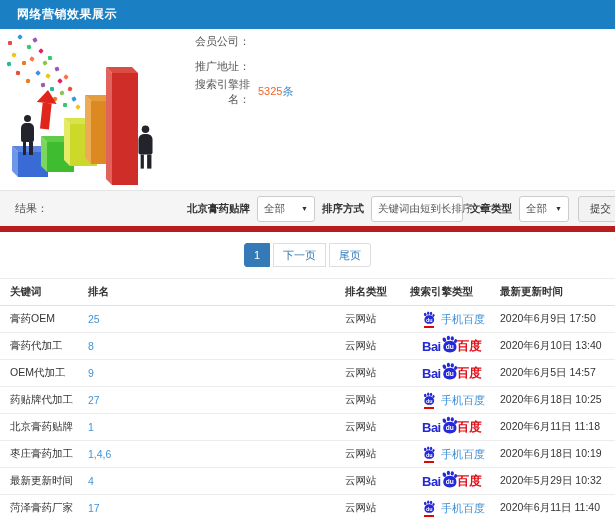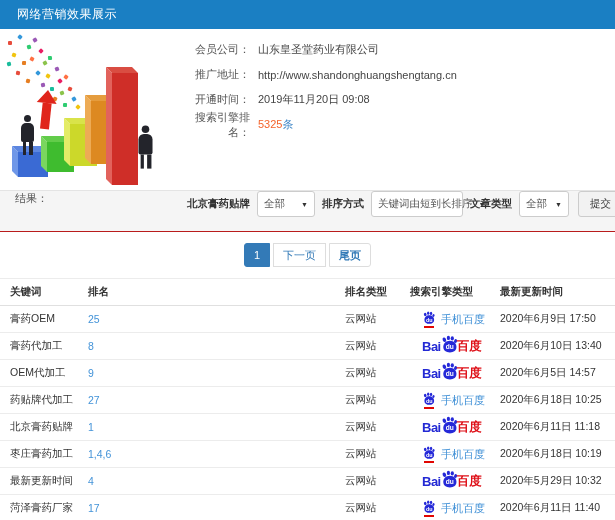--- a/index.html
+++ b/index.html
@@ -1,21 +1,21 @@
 <!DOCTYPE html>
 <html><head>
 <meta charset="utf-8">
 <style>
   * { margin:0; padding:0; box-sizing:border-box; }
   html,body { width:615px; height:520px; overflow:hidden; background:#fff;
     font-family:"Liberation Sans","DejaVu Sans",sans-serif; }
 
   
   .topbar { height:29px; background:#1a7fc3; display:flex; align-items:center; padding-left:17px; }
-  .topbar .title { color:#fff; font-size:12px; font-weight:normal; letter-spacing:.5px; }
+  .topbar .title { color:#fff; font-size:12px; font-weight:bold; letter-spacing:.5px; }
 
   
   .info { position:relative; height:161px; background:#fff; }
 
   
   .chart-illu { position:absolute; left:0; top:0; width:180px; height:160px; overflow:hidden; }
   .bar { position:absolute; }
   .bar .front { position:relative; width:100%; height:100%; background:var(--c); }
   .bar .top { position:absolute; left:0; top:-6px; width:100%; height:6px; background:var(--t);
     transform:skewX(45deg); transform-origin:0 100%; }
@@ -26,51 +26,51 @@
   .person .torso { width:13px; height:19px; background:#23242b; border-radius:5px 5px 2px 2px; margin:0 auto; }
   .person .legs { display:flex; gap:3px; justify-content:center; }
   .person .legs i { width:3.5px; height:13px; background:#23242b; display:block; }
   .up-arrow { position:absolute; transform:rotate(6deg); }
   .up-arrow .ahead { width:0; height:0; border-left:10px solid transparent; border-right:10px solid transparent;
     border-bottom:13px solid #e0251b; }
   .up-arrow .ashaft { width:9px; height:26px; background:#e0251b; margin:0 auto; }
   .confetti i { position:absolute; width:4px; height:4px; border-radius:1px; display:block; }
 
   
-  .info-fields { position:absolute; left:185px; top:8px; right:0; }
+  .info-fields { position:absolute; left:185px; top:0; right:0; }
   .info-row { display:flex; align-items:center; height:25px; font-size:11px; }
   .info-row .lbl { width:65px; text-align:right; color:#555; flex:0 0 65px; }
   .info-row .val { margin-left:8px; color:#444; }
   a.lnk, .lnk { color:#3d85c6; text-decoration:none; cursor:pointer; }
   .count { color:#f4632a; }
   .unit { color:#3d85c6; }
 
   
-  .filter-bar { height:42px; background:#f5f5f5; border-top:1px solid #e4e4e4; border-bottom:1px solid #b91c1c;
-    display:flex; align-items:flex-start; padding:0 0 0 15px; overflow:hidden; }
+  .filter-bar { height:42px; background:#f5f5f5; border-top:1px solid #e4e4e4; border-bottom:6px solid #b91c1c;
+    display:flex; align-items:center; padding:0 0 0 15px; overflow:hidden; }
   .result-lbl { font-size:11px; color:#555; }
   .filter-group { margin-left:auto; display:flex; align-items:center; gap:7px; }
   .f-lbl { font-size:10.5px; font-weight:bold; color:#333; white-space:nowrap; }
   .select { background:#fff; border:1px solid #ccc; border-radius:3px; height:26px; display:flex;
     align-items:center; padding:0 6px; font-size:10.5px; color:#555; cursor:pointer; white-space:nowrap; }
   .select .caret { margin-left:auto; padding-left:6px; font-size:7px; color:#333; }
   .sel-engine { width:58px; }
   .sel-sort  { width:92px; }
   .sel-article { width:50px; }
   .submit-btn { height:26px; background:#f2f2f2; border:1px solid #ccc; border-radius:3px; font-size:10.5px;
     color:#333; padding:0 11px; margin-left:2px; margin-right:-8px; cursor:pointer; white-space:nowrap;
     font-family:inherit; }
 
   
   .pag-wrap { height:46px; display:flex; align-items:center; justify-content:center; }
   .pagination { display:flex; }
   .page-btn { min-width:18px; height:24px; line-height:22px; text-align:center; font-size:11px;
     border:1px solid #ddd; background:#fff; color:#337ab7; padding:0 9px; cursor:pointer; margin-left:3px; }
   .page-btn:first-child { margin-left:0; border-radius:3px 0 0 3px; }
-  .page-btn:last-child { border-radius:0 3px 3px 0;font-weight:bold; }
+  .page-btn:last-child { border-radius:0 3px 3px 0; }
   .page-btn.active { background:#337ab7; border-color:#337ab7; color:#fff; cursor:default; }
 
   
   table.results { width:615px; border-collapse:collapse; table-layout:fixed; border-top:1px solid #ececec; }
   col.c1{width:78px;} col.c2{width:257px;} col.c3{width:65px;} col.c4{width:90px;} col.c5{width:125px;}
   th { font-size:10.5px; font-weight:bold; color:#333; text-align:left; height:27px; padding:0 0 0 10px;
     border-bottom:1px solid #e0e0e0; }
   td { font-size:10.5px; color:#333; height:27px; padding:0 0 0 10px; border-bottom:1px solid #ececec;
     white-space:nowrap; overflow:hidden; }
   td.eng { padding-left:22px; }
@@ -170,29 +170,23 @@
         <div class="legs">
           <i></i>
           <i></i>
         </div>
     </div>
   </div>
 
   <div class="info-fields">
     <div class="info-row">
       <span class="lbl">会员公司：</span>
-      <a class="val lnk">山东皇圣堂药业有限公司</a>
     </div>
     <div class="info-row">
       <span class="lbl">推广地址：</span>
-      <a class="val lnk">http://www.shandonghuangshengtang.cn</a>
-    </div>
-    <div class="info-row">
-      <span class="lbl">开通时间：</span>
-      <span class="val">2019年11月20日 09:08</span>
     </div>
     <div class="info-row">
       <span class="lbl">搜索引擎排名：</span>
       <span class="val"><span class="count">5325</span><span class="unit">条</span></span>
     </div>
   </div>
 </div>
 
 <div class="filter-bar">
   <span class="result-lbl">结果：</span>

